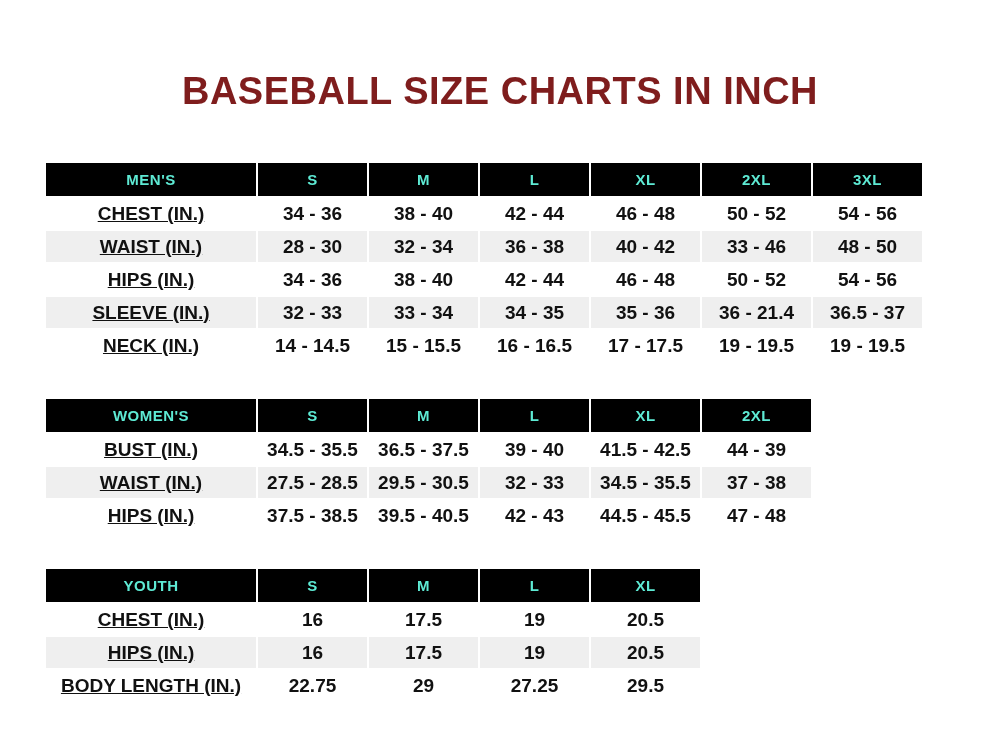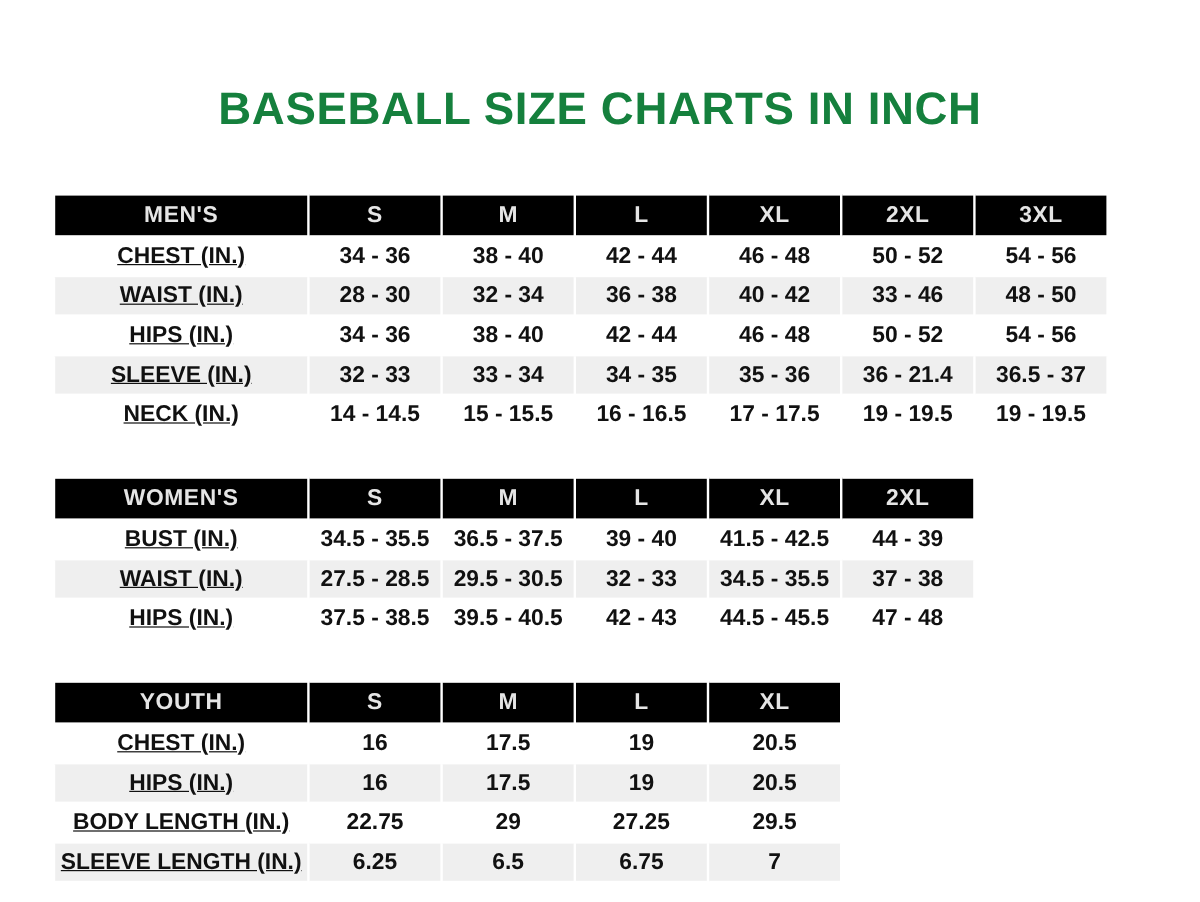--- a/index.html
+++ b/index.html
@@ -20,21 +20,21 @@
     height: 752px;
     box-sizing: border-box;
   }
   .title {
     text-align: center;
     font-size: 38px;
     font-weight: bold;
     letter-spacing: 0.5px;
     margin: 0;
     padding-top: 70px;
-    color: #15803d;
+    color: #7f1d1d;
   }
   .tables-wrap {
     margin-top: 48px;
     padding-left: 44px;
   }
   table.size-table {
     border-collapse: collapse;
     table-layout: fixed;
     margin-bottom: 34px;
   }
@@ -44,22 +44,22 @@
     font-size: 19px;
     font-weight: bold;
     height: 31px;
     padding: 0 2px;
     white-space: nowrap;
     background: #f2f2f2;
     color: #111111;
   }
   table.size-table thead th {
     background: #000000;
-    color: #e5e5e5;
-    font-size: 19px;
+    color: #5eead4;
+    font-size: 15px;
     letter-spacing: 0.5px;
     height: 33px;
   }
   table.size-table tbody tr:nth-child(odd) td {
     background: #ffffff;
   }
   table.size-table tbody tr:nth-child(even) td {
     background: #efefef;
   }
   table.size-table tbody td.label-cell {
@@ -232,24 +232,17 @@
           <td>19</td>
           <td>20.5</td>
         </tr>
         <tr>
           <td class="label-cell">BODY LENGTH (IN.)</td>
           <td>22.75</td>
           <td>29</td>
           <td>27.25</td>
           <td>29.5</td>
         </tr>
-        <tr>
-          <td class="label-cell">SLEEVE LENGTH (IN.)</td>
-          <td>6.25</td>
-          <td>6.5</td>
-          <td>6.75</td>
-          <td>7</td>
-        </tr>
       </tbody>
     </table>
 
   </div>
 </div>
 
 </body></html>

